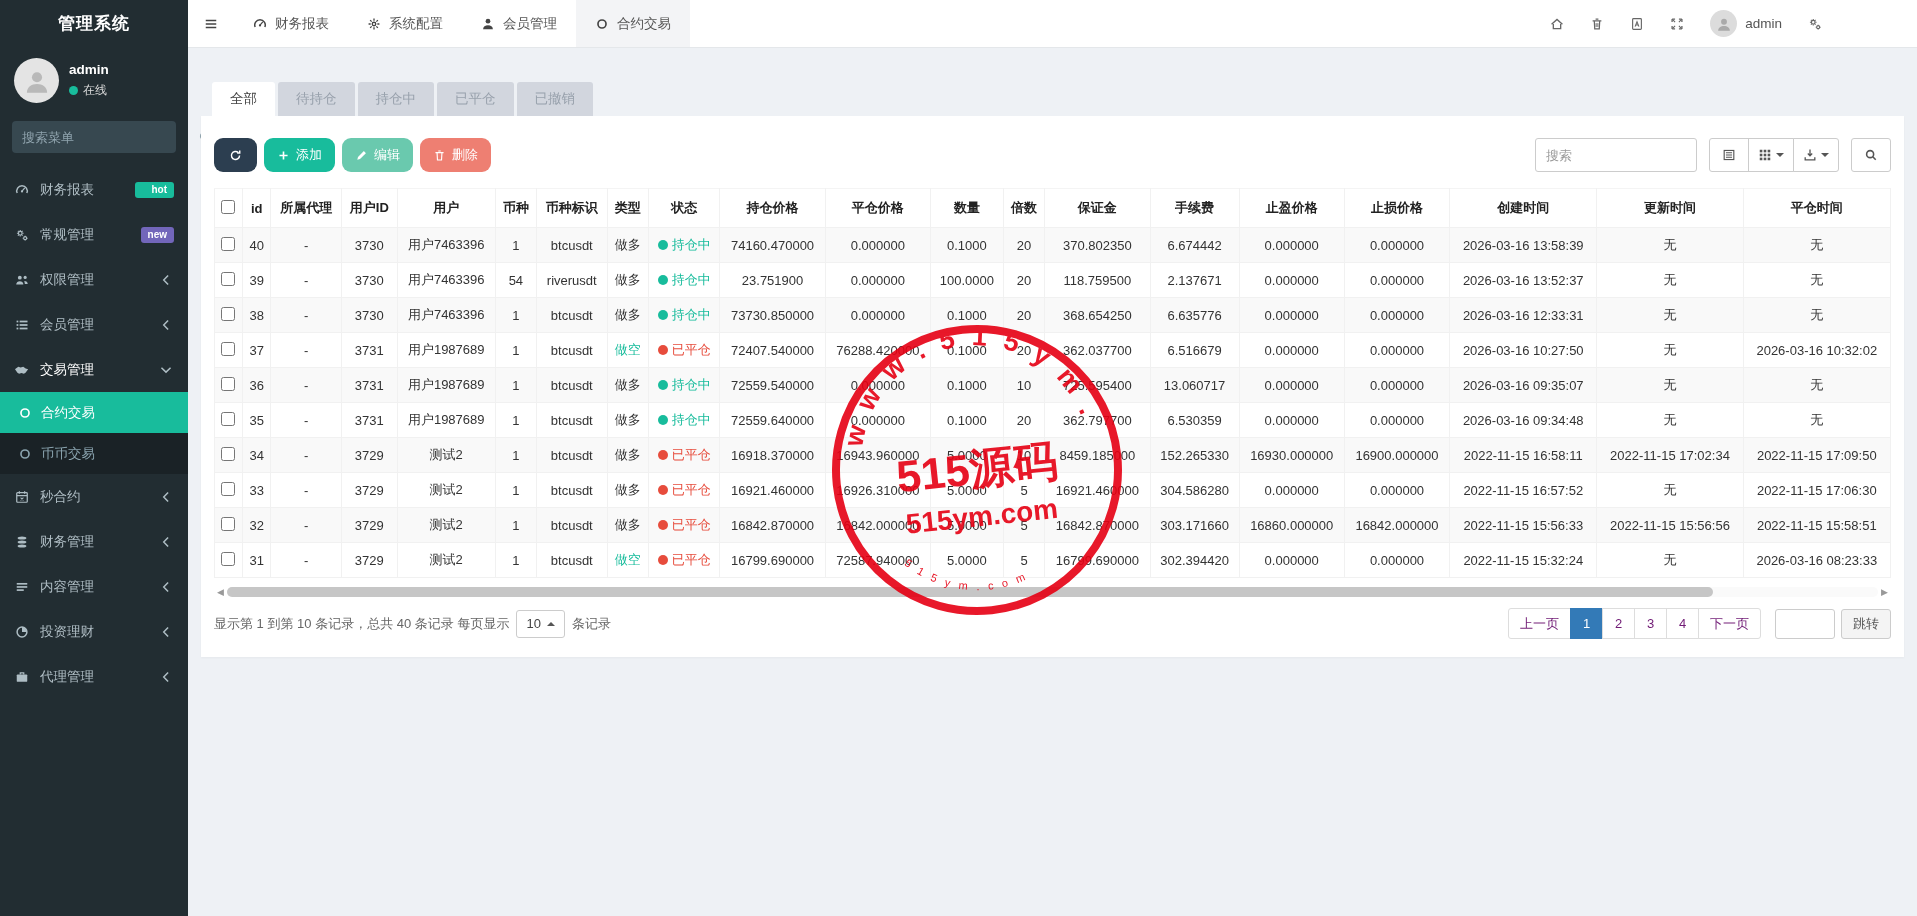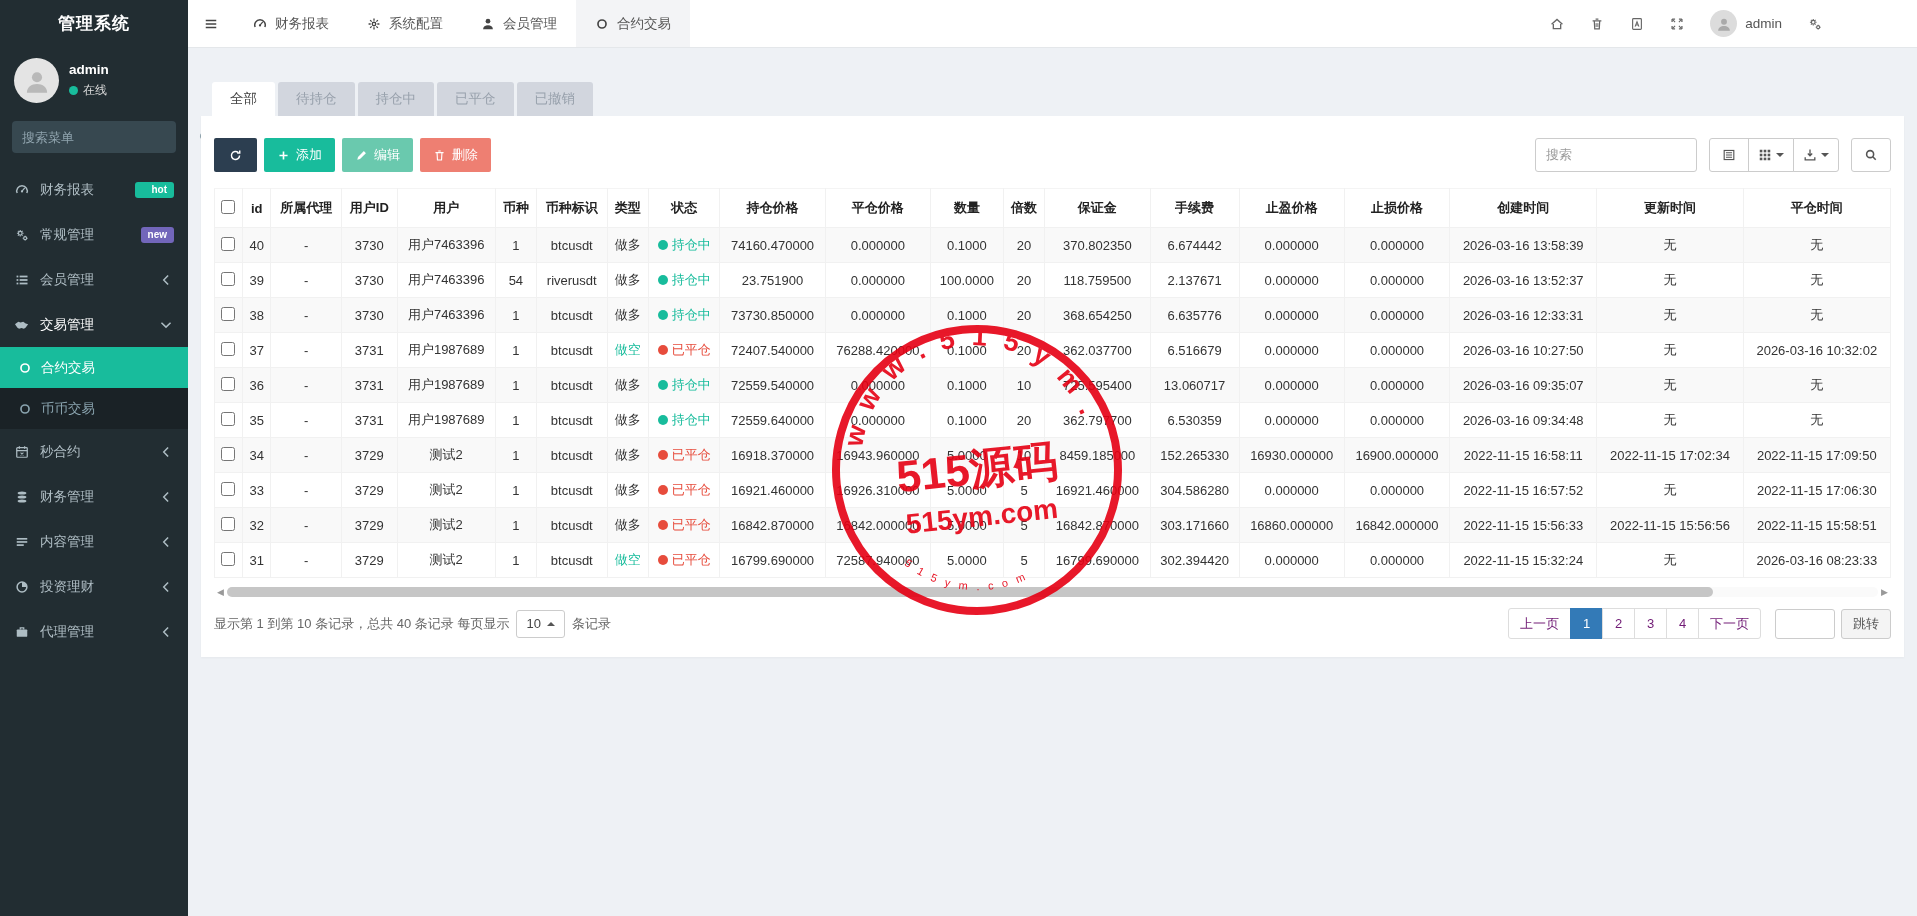--- a/index.html
+++ b/index.html
@@ -48,28 +48,28 @@
   .avatar-sm svg { width:18px; height:18px; }
   .nav-user span { font-size:13.5px; color:#555; }
 
   .content { flex:1; padding:34px 13px 0; position:relative; }
   .filtertabs { display:flex; gap:3px; padding-left:11px; }
   .ftab { height:34px; line-height:34px; padding:0 18px; font-size:13.5px; background:#d2d6de; color:#98a1ac; border-radius:3px 3px 0 0; cursor:pointer; }
   .ftab.active { background:#fff; color:#444; }
 
   .panel { background:#fff; padding:14px 13px 18px; box-shadow:0 1px 2px rgba(0,0,0,.04); }
   .toolbar { display:flex; align-items:center; margin:8px 0 16px; }
-  .btn { height:34px; border:none; border-radius:2px; color:#fff; font-size:13px; display:inline-flex; align-items:center; gap:6px; padding:0 13px; margin-right:7px; cursor:pointer; font-family:inherit; }
+  .btn { height:34px; border:none; border-radius:9px; color:#fff; font-size:13px; display:inline-flex; align-items:center; gap:6px; padding:0 13px; margin-right:7px; cursor:pointer; font-family:inherit; }
   .btn .ic svg { width:13px; height:13px; }
   .btn-refresh { background:#2c3e50; width:43px; justify-content:center; }
   .btn-add { background:#18bc9c; }
   .btn-edit { background:#6ac9ae; }
   .btn-del { background:#ee7f72; }
   .toolbar-right { margin-left:auto; display:flex; align-items:center; }
-  .tsearch { width:162px; height:34px; border:1px solid #ccc; border-radius:3px; padding:0 10px; font-size:13px; color:#333; outline:none; font-family:Liberation Mono, monospace; }
+  .tsearch { width:162px; height:34px; border:1px solid #ccc; border-radius:3px; padding:0 10px; font-size:13px; color:#333; outline:none; font-family:Liberation Sans, sans-serif; }
   .tsearch::placeholder { color:#999; }
   .btngroup { display:flex; margin-left:12px; }
   .wbtn { height:34px; min-width:40px; background:#fff; border:1px solid #ccc; color:#555; display:inline-flex; align-items:center; justify-content:center; gap:4px; cursor:pointer; padding:0 9px; }
   .btngroup .wbtn + .wbtn { margin-left:-1px; }
   .btngroup .wbtn:first-child { border-radius:3px 0 0 3px; }
   .btngroup .wbtn:last-child { border-radius:0 3px 3px 0; }
   .wbtn.single { border-radius:3px; margin-left:12px; }
   .caret { display:inline-block; width:0; height:0; border-left:4px solid transparent; border-right:4px solid transparent; border-top:4px solid #555; }
   .caret.up { border-top:none; border-bottom:4px solid #555; }
 
@@ -155,20 +155,36 @@
           <span class="ic">
             <svg viewBox="0 0 16 16">
               <circle cx="6" cy="6" r="2.1" fill="none" stroke="currentColor" stroke-width="1.4"></circle>
               <path d="M6 2.2v1.2M6 8.6v1.2M2.2 6h1.2M8.6 6h1.2M3.3 3.3l.9.9M7.8 7.8l.9.9M8.7 3.3l-.9.9M4.2 7.8l-.9.9" stroke="currentColor" stroke-width="1.2"></path>
               <circle cx="11.6" cy="11.6" r="1.7" fill="none" stroke="currentColor" stroke-width="1.3"></circle>
               <path d="M11.6 8.8v1M11.6 14.4v-1M8.8 11.6h1M14.4 11.6h-1" stroke="currentColor" stroke-width="1.2"></path>
             </svg>
           </span>
           <span>常规管理</span>
           <span class="badge right" style="background: rgb(114, 102, 186);">new</span>
+        </div>
+        <div class="mitem">
+          <span class="ic">
+            <svg viewBox="0 0 16 16" fill="currentColor">
+              <circle cx="5.5" cy="5.3" r="2.2"></circle>
+              <path d="M1.4 13c0-2.3 1.9-3.7 4.1-3.7s4.1 1.4 4.1 3.7z"></path>
+              <circle cx="11.6" cy="5" r="1.8"></circle>
+              <path d="M10.6 9.2c2.3 0 3.9 1.3 3.9 3.3h-3.2z"></path>
+            </svg>
+          </span>
+          <span>权限管理</span>
+          <span class="ic chev right">
+            <svg viewBox="0 0 16 16">
+              <path d="M10.4 2.8L5.4 8l5 5.2" fill="none" stroke="currentColor" stroke-width="1.7"></path>
+            </svg>
+          </span>
         </div>
         <div class="mitem">
           <span class="ic">
             <svg viewBox="0 0 16 16" fill="currentColor">
               <rect x="1.8" y="3" width="2" height="2"></rect>
               <rect x="1.8" y="7" width="2" height="2"></rect>
               <rect x="1.8" y="11" width="2" height="2"></rect>
               <rect x="5.3" y="3" width="9" height="2"></rect>
               <rect x="5.3" y="7" width="9" height="2"></rect>
               <rect x="5.3" y="11" width="9" height="2"></rect>

